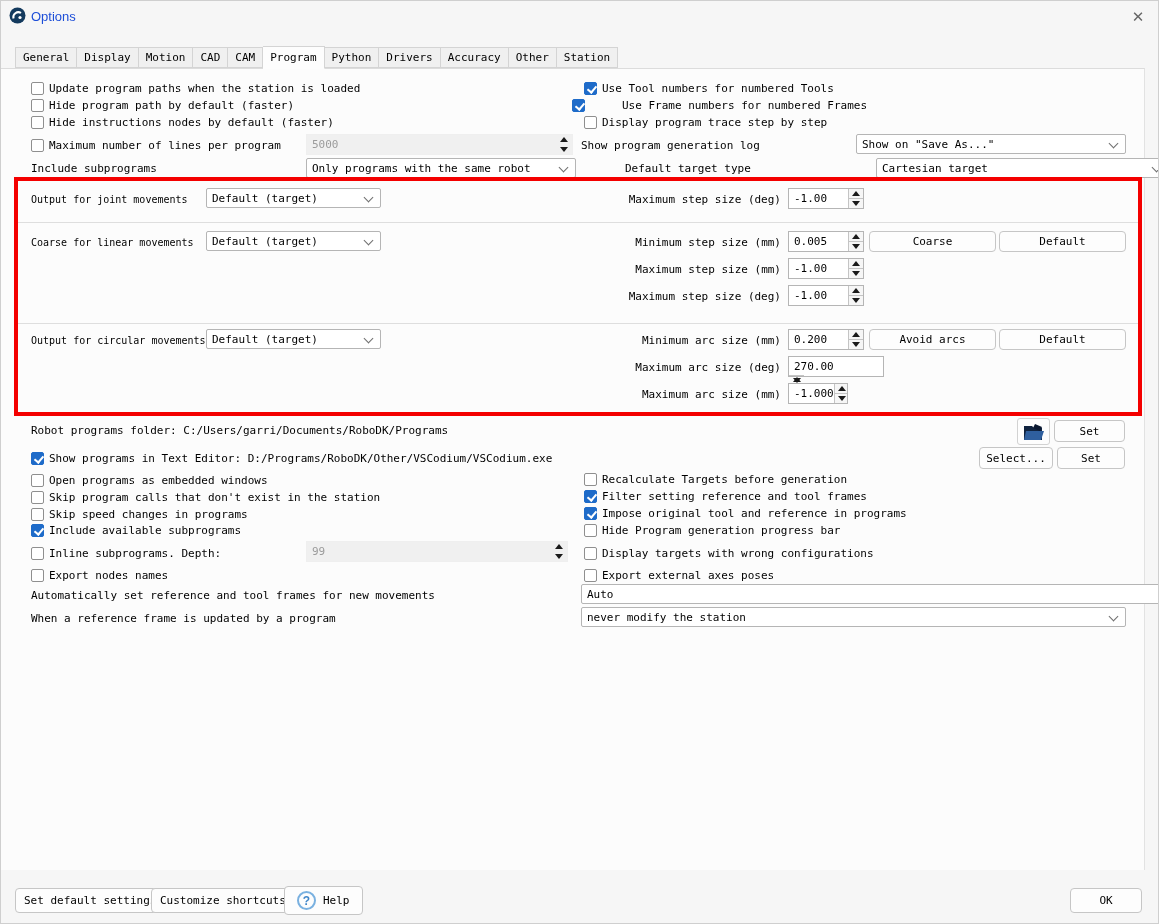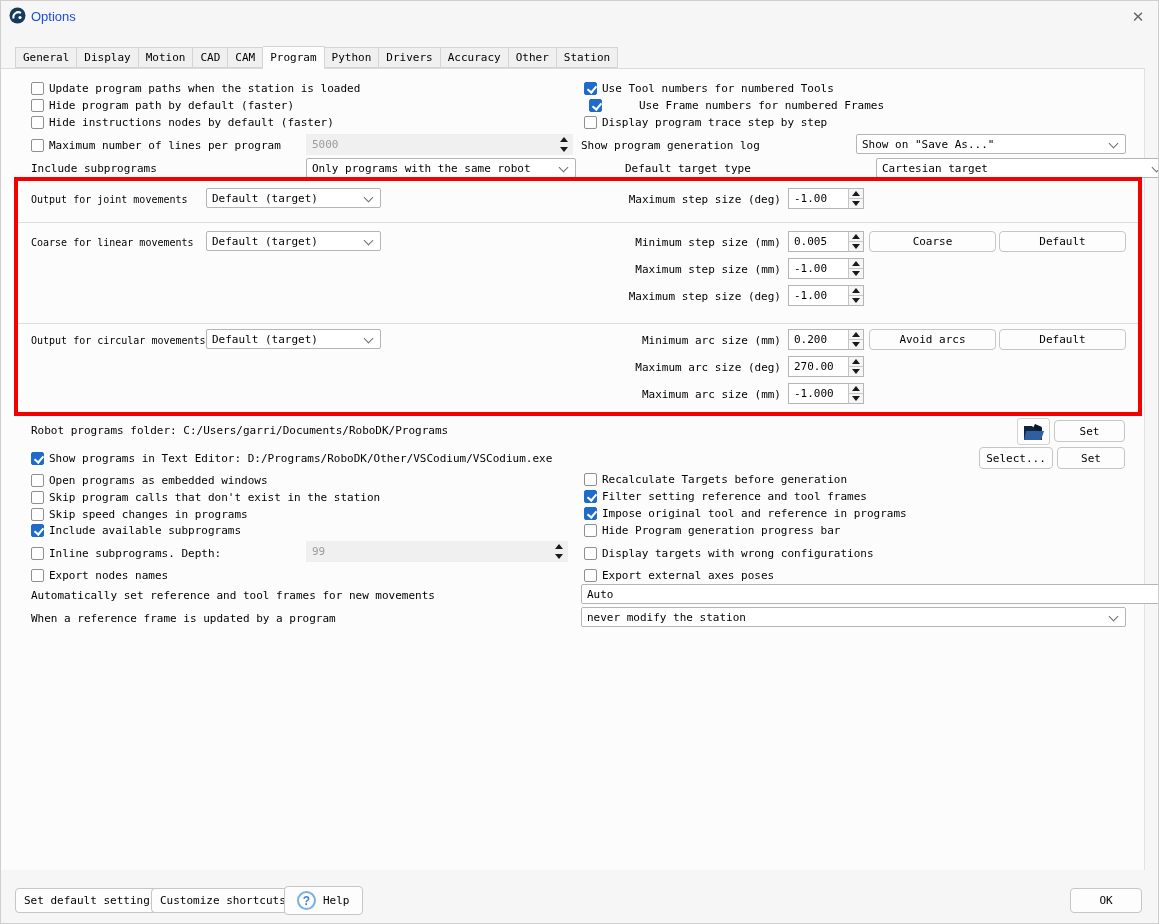--- a/index.html
+++ b/index.html
@@ -106,21 +106,21 @@
   <div class="lbl" style="left:30px; top:160px;">Include subprograms</div>
   <div class="combo" style="left:305px; top:157px; width:270px;">
     <span>Only programs with the same robot</span>
     <span class="chev"></span>
   </div>
 
   <div class="chk" style="left:583px; top:80px;">
     <span class="cb on"></span>
     <span class="txt">Use Tool numbers for numbered Tools</span>
   </div>
-  <div class="chk" style="left:588px; top:97px;gap:37px;">
+  <div class="chk" style="left:571px; top:97px;gap:37px;">
     <span class="cb on"></span>
     <span class="txt">Use Frame numbers for numbered Frames</span>
   </div>
   <div class="chk" style="left:583px; top:114px;">
     <span class="cb"></span>
     <span class="txt">Display program trace step by step</span>
   </div>
 
   <div class="lbl" style="left:580px; top:137px;">Show program generation log</div>
   <div class="combo" style="left:855px; top:133px; width:270px;">
@@ -195,29 +195,29 @@
     <span class="val">0.200</span>
     <span class="sbtns">
         <span class="sb u"></span>
         <span class="sb d"></span>
       </span>
   </div>
   <div class="btn" style="left:868px; top:328px; width:127px; height:21px;">Avoid arcs</div>
   <div class="btn" style="left:998px; top:328px; width:127px; height:21px;">Default</div>
 
   <div class="rlbl" style="right:377px; top:359px;">Maximum arc size (deg)</div>
-  <div class="spin" style="left:787px; top:355px; width:76px;">
+  <div class="spin" style="left:787px; top:355px; width:96px;flex-direction:column;">
     <span class="val">270.00</span>
     <span class="sbtns">
         <span class="sb u"></span>
         <span class="sb d"></span>
       </span>
   </div>
   <div class="rlbl" style="right:377px; top:386px;">Maximum arc size (mm)</div>
-  <div class="spin" style="left:787px; top:382px; width:76px;">
+  <div class="spin" style="left:787px; top:382px; width:60px;text-align:center;">
     <span class="val">-1.000</span>
     <span class="sbtns">
         <span class="sb u"></span>
         <span class="sb d"></span>
       </span>
   </div>
 
   <div class="annotation"></div>
 
   <div class="lbl" style="left:30px; top:422px;">Robot programs folder: C:/Users/garri/Documents/RoboDK/Programs</div>

